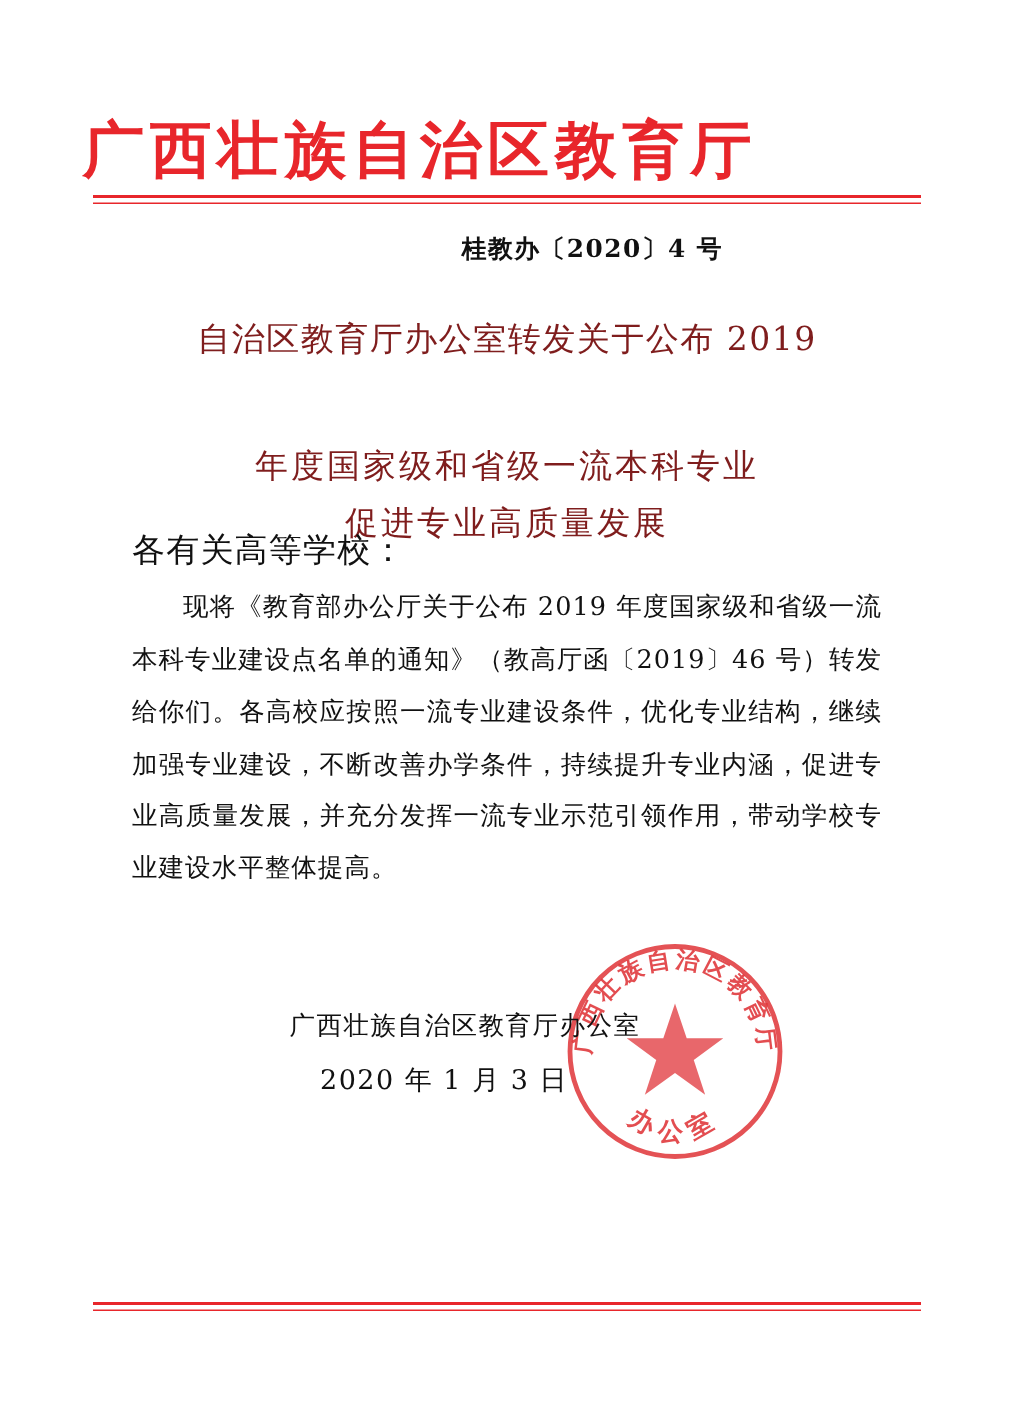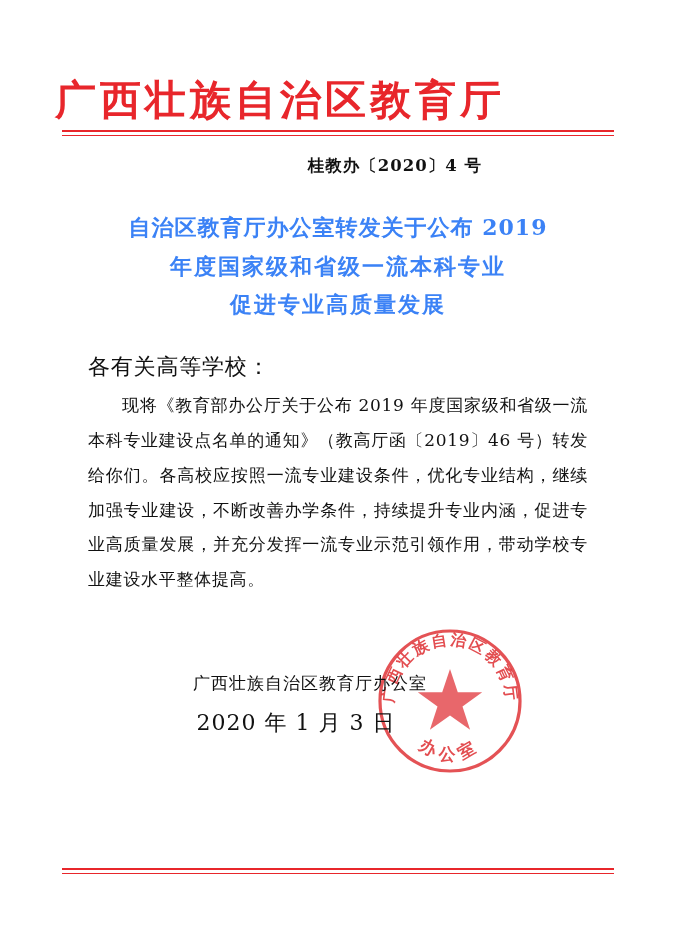--- a/index.html
+++ b/index.html
@@ -62,28 +62,28 @@
     font-weight: bold;
   }
 
   
   .doc-title {
     position: absolute;
     top: 208px;
     left: 80px;
     width: 516px;
     text-align: center;
-    font-weight: bold;
+    font-weight: normal;
     font-size: 22px;
     line-height: 1.75;
     letter-spacing: 1px;
-    color: #3b82f6;
+    color: #7f1d1d;
   }
   .doc-title div { white-space: nowrap; }
-  .doc-title .line2 { letter-spacing: 2px; }
+  .doc-title .line2 { letter-spacing: 2px; margin-top: 46px; }
   .doc-title .line3 { letter-spacing: 2px; }
 
   
   .salutation {
     position: absolute;
     top: 352px;
     left: 88px;
     font-size: 22px;
     letter-spacing: 0.8px;
   }
@@ -112,21 +112,21 @@
   }
   .signature .org {
     padding-left: 60px;
   }
   .sign-date {
     position: absolute;
     top: 708px;
     left: 0;
     width: 100%;
     text-align: center;
-    font-size: 22px;
+    font-size: 18px;
     letter-spacing: 1px;
     padding-left: 32px;
     box-sizing: border-box;
   }
 
   
   .seal {
     position: absolute;
     top: 625px;
     left: 374px;

